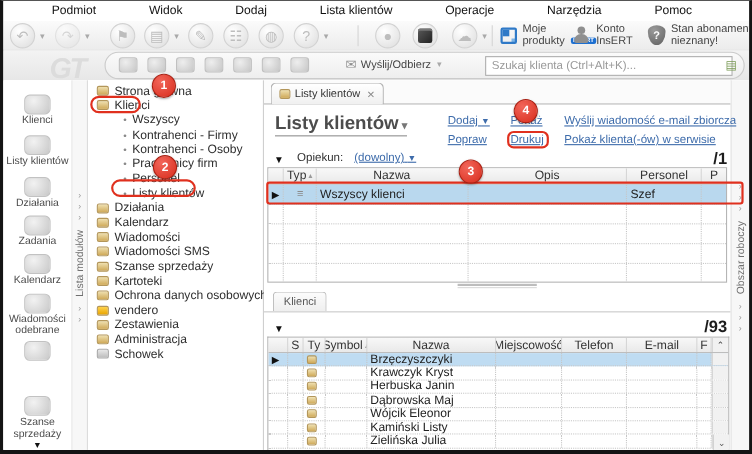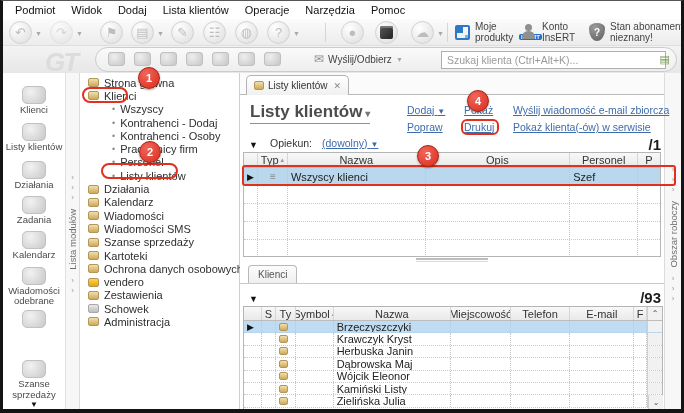--- a/index.html
+++ b/index.html
@@ -3,21 +3,21 @@
 <meta charset="utf-8">
 <style>
   * { margin:0; padding:0; box-sizing:border-box; }
   html,body { width:684px; height:413px; overflow:hidden; font-family:"Liberation Sans", sans-serif; }
   #win { position:relative; width:684px; height:413px; background:#fff;
          border-left:3px solid #141414; border-right:3px solid #141414; border-bottom:4px solid #141414; border-top:1px solid #555; overflow:hidden; }
   .abs { position:absolute; }
 
   
   .menubar { left:0; top:0; right:0; height:18px; background:#fff; display:flex; align-items:center; padding-left:4px; }
-  .menu-item { font-size:11px; color:#111; padding:0 8px; white-space:nowrap; cursor:default; }
+  .menu-item { font-size:11px; color:#111; padding:0 8px; white-space:nowrap; cursor:default;margin-left:32px; }
 
   
   .toolbar1 { left:0; top:18px; right:0; height:27px; background:linear-gradient(#fbfbfb,#ececec); border-bottom:1px solid #dedede; }
   .toolbar2 { left:0; top:45px; right:0; height:27px; background:linear-gradient(#f3f3f3,#e7e7e7); }
   .tbtn { position:absolute; top:2px; width:23px; height:23px; border-radius:50%;
           background:radial-gradient(circle at 35% 30%, #ffffff, #dcdcdc); border:1px solid #d2d2d2;
           color:#b0b0b0; font-size:13px; display:flex; align-items:center; justify-content:center; }
   .drop { position:absolute; top:11px; font-size:7px; color:#a9a9a9; }
   .vsep { position:absolute; top:4px; width:1px; height:19px; background:#d5d5d5; }
   .tlabel { font-size:10px; color:#444; line-height:11px; }
@@ -259,21 +259,21 @@
       <div class="titem">
           <span class="tico"></span>
           <span>Klienci</span>
         </div>
       <div class="titem child">
           <span class="bullet">•</span>
           <span>Wszyscy</span>
         </div>
       <div class="titem child">
           <span class="bullet">•</span>
-          <span>Kontrahenci - Dodaj</span>
+          <span>Kontrahenci - Firmy</span>
         </div>
       <div class="titem child">
           <span class="bullet">•</span>
           <span>Kontrahenci - Osoby</span>
         </div>
       <div class="titem child">
           <span class="bullet">•</span>
           <span>Pracownicy firm</span>
         </div>
       <div class="titem child">
@@ -314,26 +314,26 @@
         </div>
       <div class="titem">
           <span class="tico" style="background:linear-gradient(#ffd34d,#e8a400)"></span>
           <span>vendero</span>
         </div>
       <div class="titem">
           <span class="tico"></span>
           <span>Zestawienia</span>
         </div>
       <div class="titem">
+          <span class="tico"></span>
+          <span>Administracja</span>
+        </div>
+      <div class="titem">
           <span class="tico" style="background:linear-gradient(#e8e8e8,#bdbdbd);border-color:#a8a8a8"></span>
           <span>Schowek</span>
-        </div>
-      <div class="titem">
-          <span class="tico"></span>
-          <span>Administracja</span>
         </div>
     </div>
 
     <div class="abs workstrip">
       <span class="chev">›</span>
       <span class="chev">›</span>
       <span class="chev">›</span>
       <span class="vtext" style="margin:6px 0">Obszar roboczy</span>
       <span class="chev">›</span>
       <span class="chev">›</span>

